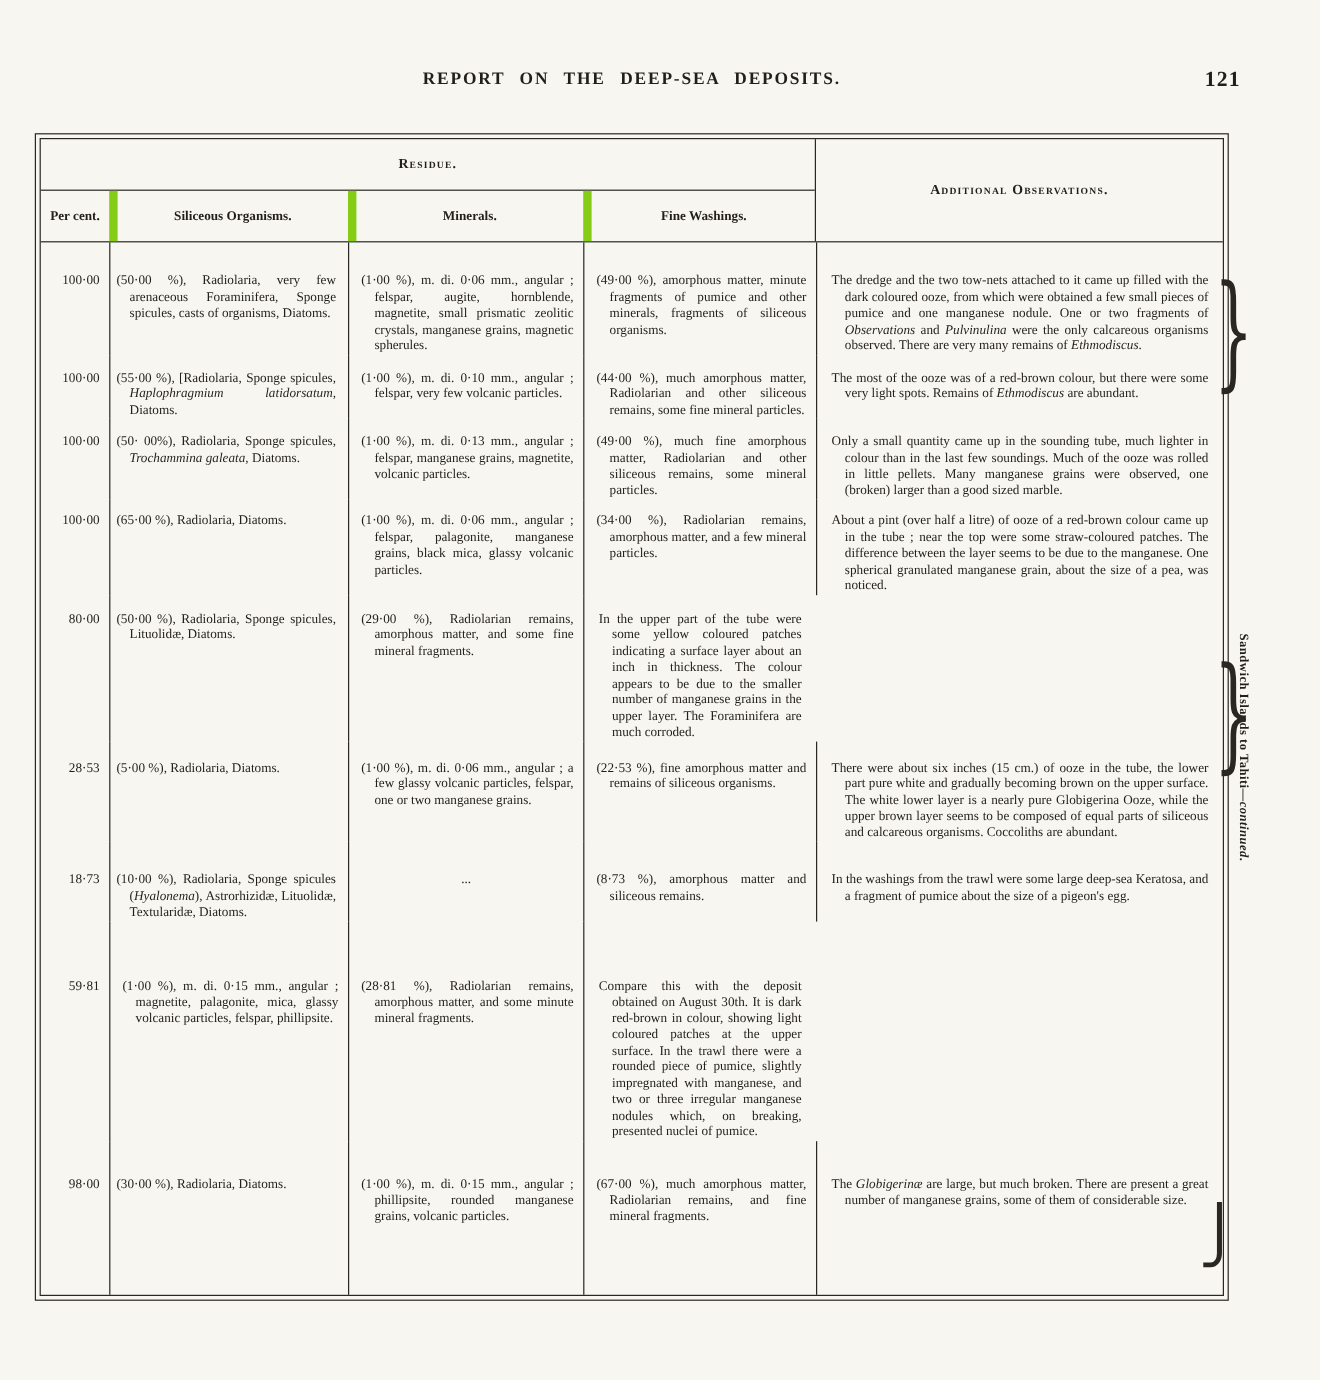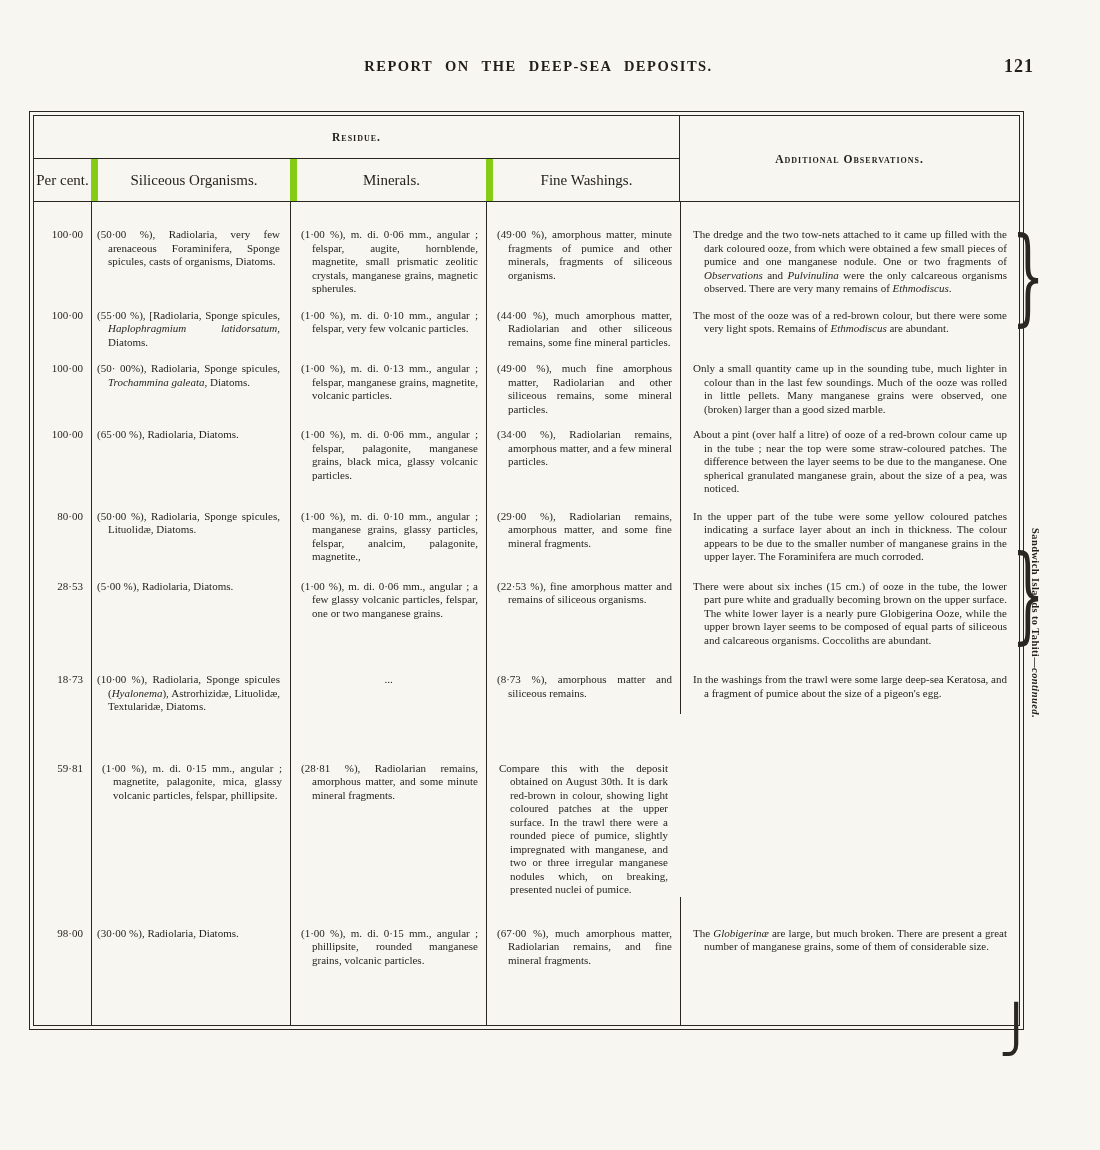--- a/index.html
+++ b/index.html
@@ -3,42 +3,42 @@
 <meta charset="utf-8">
 <style>
   html,body{margin:0;padding:0;background:#e9e7e1;}
   .page{
     position:relative;width:1100px;height:1150px;background:#f7f6f1;
     font-family:"Liberation Serif","DejaVu Serif",serif;color:#221f1a;overflow:hidden;
   }
   
   .page-header{position:absolute;top:58px;left:0;width:1100px;height:30px;}
   .running-title{
-    position:absolute;left:45px;width:987px;text-align:center;
+    position:absolute;left:33px;width:987px;text-align:center;
     font-weight:bold;font-size:14.5px;letter-spacing:1.5px;word-spacing:7px;
   }
   .page-number{
     position:absolute;right:66px;top:-2px;font-size:18px;font-weight:bold;letter-spacing:1px;
   }
   
   .table-outer{
     position:absolute;left:33px;top:115px;width:985px;
     border:1px solid #2a2722;outline:1px solid #2a2722;outline-offset:3px;
   }
   .thead{display:grid;grid-template-columns:646px 1fr;border-bottom:1px solid #2a2722;}
   .left-head{border-right:1px solid #2a2722;}
   .residue{
     height:42px;display:flex;align-items:center;justify-content:center;
     border-bottom:1px solid #2a2722;font-variant:small-caps;font-weight:bold;
     font-size:11.5px;letter-spacing:1px;
   }
   .col-labels{display:grid;grid-template-columns:57px 199px 196px 194px;}
   .cl{
     min-height:42px;display:flex;align-items:center;justify-content:center;
-    text-align:center;font-weight:normal;font-size:15px;padding:3px 2px;box-sizing:border-box;
+    text-align:center;font-weight:bold;font-size:11px;padding:3px 2px;box-sizing:border-box;
   }
   .cl + .cl{border-left:7px solid #84cc16;}
   .right-head{
     display:flex;align-items:center;justify-content:center;
     font-variant:small-caps;font-weight:bold;font-size:11.5px;letter-spacing:1px;
   }
   
   .row{display:grid;grid-template-columns:57px 199px 196px 194px 1fr;}
   .cell{
     font-size:11px;line-height:13.5px;text-align:justify;box-sizing:border-box;
@@ -125,21 +125,20 @@
         <div class="cell c1">100·00</div>
         <div class="cell c2">(65·00 %), Radiolaria, Diatoms.</div>
         <div class="cell c3">(1·00 %), m. di. 0·06 mm., angular ; felspar, palagonite, manganese grains, black mica, glassy volcanic particles.</div>
         <div class="cell c4">(34·00 %), Radiolarian remains, amorphous matter, and a few mineral particles.</div>
         <div class="cell c5">About a pint (over half a litre) of ooze of a red-brown colour came up in the tube ; near the top were some straw-coloured patches.  The difference between the layer seems to be due to the manganese.  One spherical granulated manganese grain, about the size of a pea, was noticed.</div>
       </div>
 
       <div class="row r5">
         <div class="cell c1">80·00</div>
         <div class="cell c2">(50·00 %), Radiolaria, Sponge spicules, Lituolidæ, Diatoms.</div>
-        <div class="cell c3">(1·00 %), m. di. 0·10 mm., angular ; manganese grains, glassy particles, felspar, analcim, palagonite, magnetite.,</div>
         <div class="cell c4">(29·00 %), Radiolarian remains, amorphous matter, and some fine mineral fragments.</div>
         <div class="cell c5">In the upper part of the tube were some yellow coloured patches indicating a surface layer about an inch in thickness.  The colour appears to be due to the smaller number of manganese grains in the upper layer.  The Foraminifera are much corroded.</div>
       </div>
 
       <div class="row r6">
         <div class="cell c1">28·53</div>
         <div class="cell c2">(5·00 %), Radiolaria, Diatoms.</div>
         <div class="cell c3">(1·00 %), m. di. 0·06 mm., angular ; a few glassy volcanic particles, felspar, one or two manganese grains.</div>
         <div class="cell c4">(22·53 %), fine amorphous matter and remains of siliceous organisms.</div>
         <div class="cell c5">There were about six inches (15 cm.) of ooze in the tube, the lower part pure white and gradually becoming brown on the upper surface.  The white lower layer is a nearly pure Globigerina Ooze, while the upper brown layer seems to be composed of equal parts of siliceous and calcareous organisms.  Coccoliths are abundant.</div>

